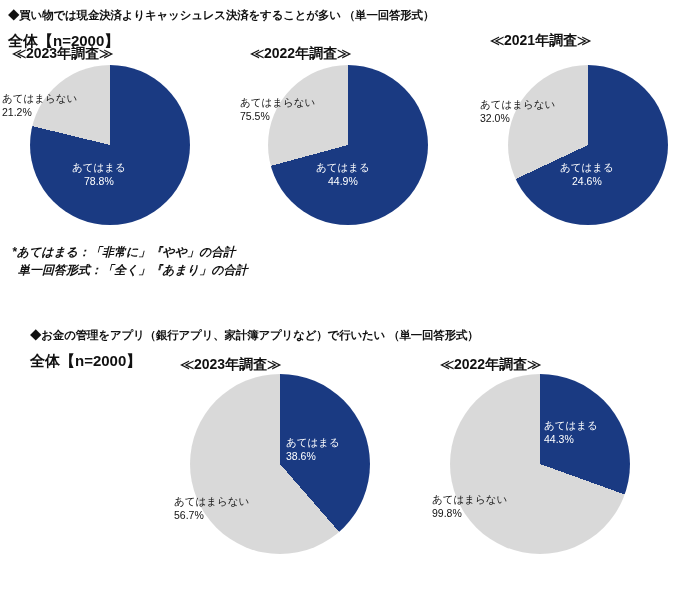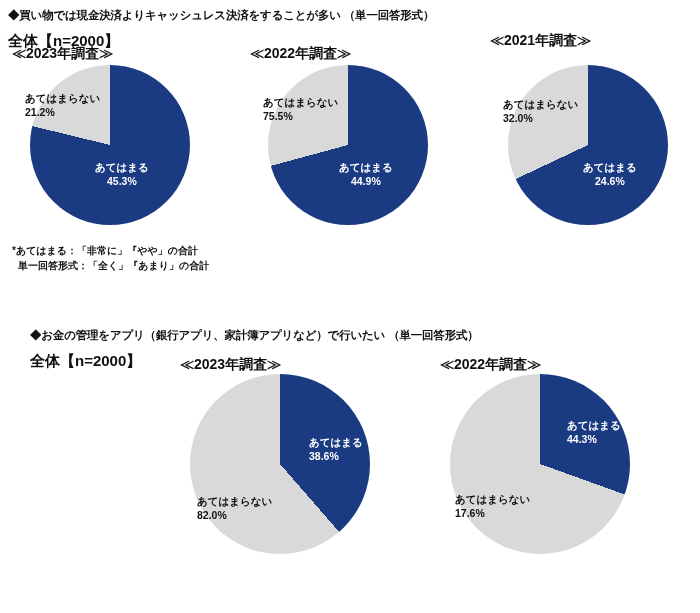--- a/index.html
+++ b/index.html
@@ -67,61 +67,61 @@
     height: 180px;
   }
   .pie-wrap-lg {
     width: 180px;
     height: 180px;
   }
 
   .lbl {
     position: absolute;
     font-size: 10.5px;
-    font-weight: bold;
+    font-weight: normal;
     line-height: 1.35;
     text-align: center;
     white-space: nowrap;
-    margin-left: 23px;
   }
   .lbl-in {
     color: #ffffff;
   }
   .lbl-out {
     color: #111111;
   }
 
   .footnote {
     position: absolute;
-    font-size: 10px;
+    font-size: 12px;
     font-weight: bold;
     line-height: 1.5;
     color: #111111;
     white-space: nowrap;
+    font-style: italic;
   }
   .fn1 { top: 243px; left: 12px; }
 </style>
 </head>
 <body>
 
 <div class="section sec1">
 
   <div class="title-row s1-title sec-title">◆買い物では現金決済よりキャッシュレス決済をすることが多い （単一回答形式）</div>
   <div class="title-row s1-sub sec-sub">全体【n=2000】</div>
 
   <div class="chart-title" style="top:45px; left:12px;">≪2023年調査≫</div>
   <div class="pie-wrap" style="top:65px; left:30px;">
     <div class="pie" style="background: conic-gradient(from 0deg, #1a3a82 0deg 283.68deg, #d9d9d9 283.68deg 360deg);"></div>
     <div class="lbl lbl-out" style="top:26px; left:-28px; text-align:left;">
       <span>あてはまらない</span><br>
       <span>21.2%</span>
     </div>
     <div class="lbl lbl-in" style="top:95px; left:42px;">
       <span>あてはまる</span><br>
-      <span>45.3%</span>
+      <span>78.8%</span>
     </div>
   </div>
 
   <div class="chart-title" style="top:45px; left:250px;">≪2022年調査≫</div>
   <div class="pie-wrap" style="top:65px; left:268px;">
     <div class="pie" style="background: conic-gradient(from 0deg, #1a3a82 0deg 254.88deg, #d9d9d9 254.88deg 360deg);"></div>
     <div class="lbl lbl-out" style="top:30px; left:-28px; text-align:left;">
       <span>あてはまらない</span><br>
       <span>75.5%</span>
     </div>
@@ -158,30 +158,30 @@
 
   <div class="chart-title" style="top:56px; left:180px;">≪2023年調査≫</div>
   <div class="pie-wrap pie-wrap-lg" style="top:74px; left:190px;">
     <div class="pie pie-lg" style="background: conic-gradient(from 0deg, #1a3a82 0deg 138.96deg, #d9d9d9 138.96deg 360deg);"></div>
     <div class="lbl lbl-in" style="top:61px; left:96px; text-align:left;">
       <span>あてはまる</span><br>
       <span>38.6%</span>
     </div>
     <div class="lbl lbl-out" style="top:120px; left:-16px; text-align:left;">
       <span>あてはまらない</span><br>
-      <span>82.0%</span>
+      <span>56.7%</span>
     </div>
   </div>
 
   <div class="chart-title" style="top:56px; left:440px;">≪2022年調査≫</div>
   <div class="pie-wrap pie-wrap-lg" style="top:74px; left:450px;">
     <div class="pie pie-lg" style="background: conic-gradient(from 0deg, #1a3a82 0deg 109.8deg, #d9d9d9 109.8deg 360deg);"></div>
     <div class="lbl lbl-in" style="top:44px; left:94px; text-align:left;">
       <span>あてはまる</span><br>
       <span>44.3%</span>
     </div>
     <div class="lbl lbl-out" style="top:118px; left:-18px; text-align:left;">
       <span>あてはまらない</span><br>
-      <span>17.6%</span>
+      <span>99.8%</span>
     </div>
   </div>
 
 </div>
 
 </body></html>

